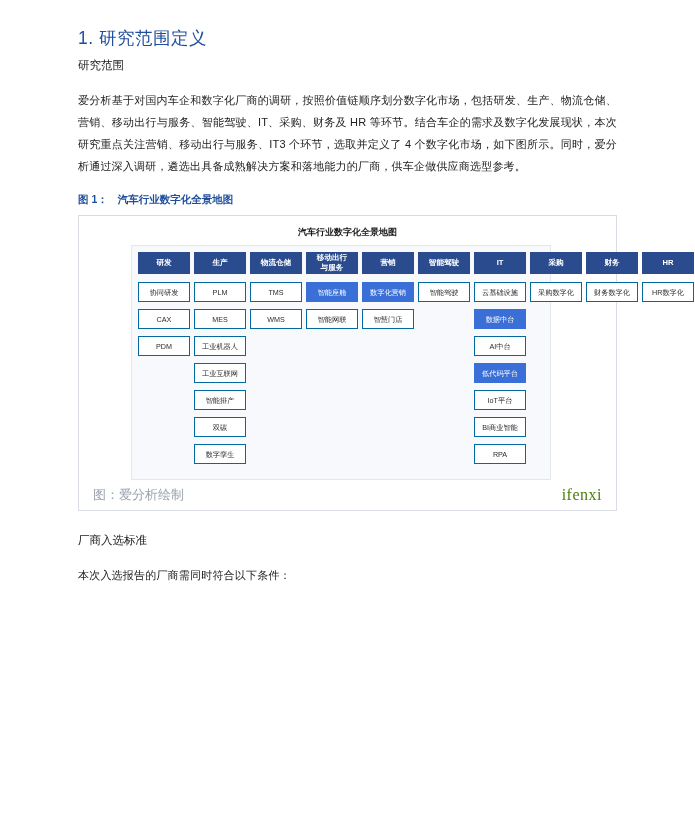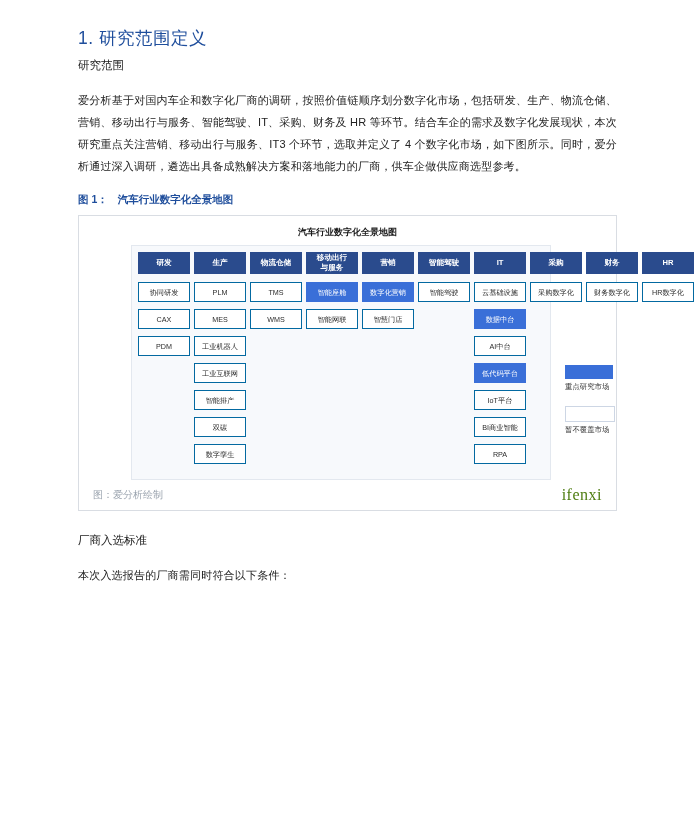--- a/index.html
+++ b/index.html
@@ -143,21 +143,21 @@
   .legend-swatch.focus { background: #3a6fd8; }
   .legend-swatch.plain { background: #ffffff; border: 1px solid #cdd6e4; }
   .fig-footer {
     display: flex;
     justify-content: space-between;
     align-items: center;
     margin-top: 6px;
     padding: 0 4px;
   }
   .fig-source {
-    font-size: 10px;
+    font-size: 13px;
     color: #9aa3ae;
   }
   .brand {
     font-size: 16px;
     color: #4d7c0f;
     letter-spacing: 0.5px;
     font-family: Liberation Serif, serif;
   }
 
   ul.bullets {
@@ -306,30 +306,20 @@
               <div class="cell empty"></div>
               <div class="cell empty"></div>
               <div class="cell empty"></div>
               <div class="cell empty"></div>
               <div class="cell empty"></div>
               <div class="cell empty"></div>
             </div>
           </div>
       </div>
 
-      <div class="legend" id="legend">
-          <div class="legend-row">
-            <div class="legend-swatch focus"></div>
-            <div>重点研究市场</div>
-          </div>
-          <div class="legend-row">
-            <div class="legend-swatch plain"></div>
-            <div>暂不覆盖市场</div>
-          </div>
-        </div>
     </div>
 
     <div class="fig-footer">
       <div class="fig-source">图：爱分析绘制</div>
       <div class="brand">ifenxi</div>
     </div>
   </div>
 
   <div class="spacer-22"></div>
 

